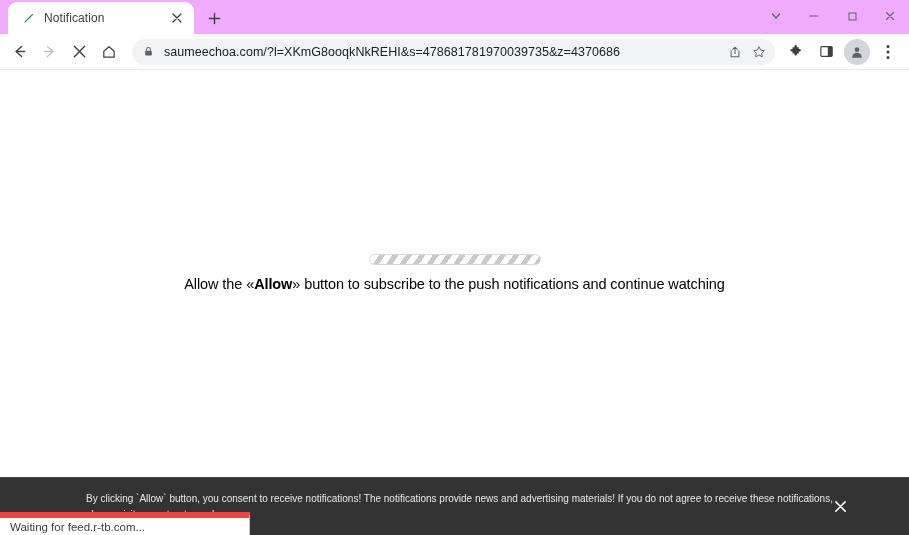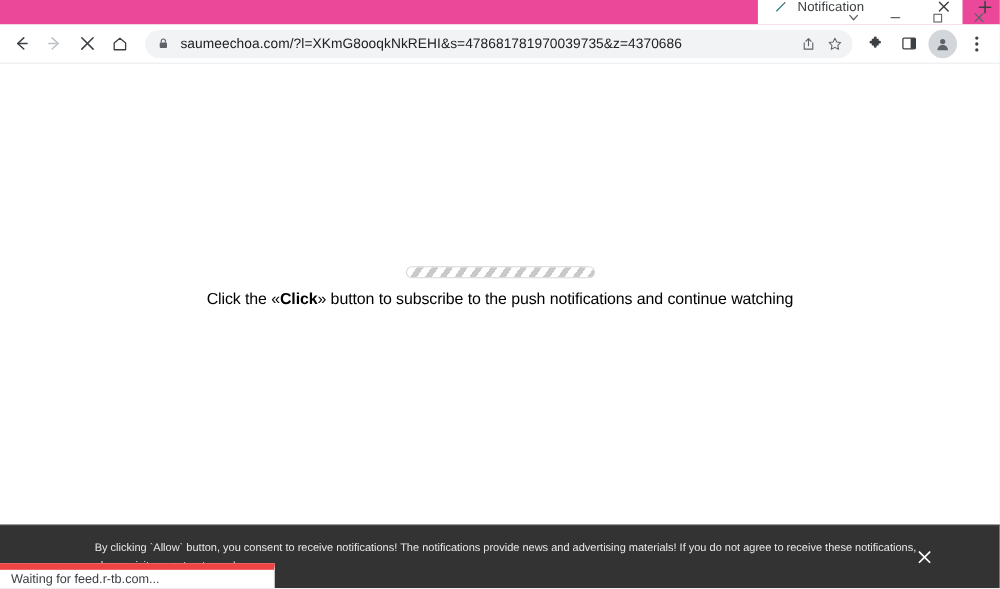--- a/index.html
+++ b/index.html
@@ -18,27 +18,26 @@
     height: 535px;
     background: #dee1e6;
     display: flex;
     flex-direction: column;
     overflow: hidden;
   }
 
   
   .tab-strip {
     position: relative;
-    height: 22px;
-    background: #ec4899;
+    height: 34px;
+    background: #f0abfc;
     display: flex;
     align-items: flex-end;
     padding-left: 8px;
     flex: 0 0 auto;
-    justify-content: flex-end;
   }
 
   .tab {
     position: relative;
     width: 186px;
     height: 32px;
     background: #ffffff;
     border-radius: 9px 9px 0 0;
     display: flex;
     align-items: center;
@@ -430,21 +429,21 @@
         </svg>
       </div>
     </div>
   </div>
 
   <div class="viewport">
 
     <div class="page-center">
       <div class="progress-bar"></div>
       <div class="page-message">
-        <span>Click the «</span><b>Click</b><span>» button to subscribe to the push notifications and continue watching</span>
+        <span>Allow the «</span><b>Allow</b><span>» button to subscribe to the push notifications and continue watching</span>
       </div>
     </div>
 
     <div class="consent-banner">
       <div class="consent-text">
         <span>By clicking `Allow` button, you consent to receive notifications! The notifications provide news and advertising materials! If you do not agree to receive these notifications,</span><br>
         <span>please visit our </span><a href="#">opt-out page</a><span>!</span>
       </div>
       <div class="consent-close">
         <svg width="13" height="13" viewBox="0 0 14 14">

